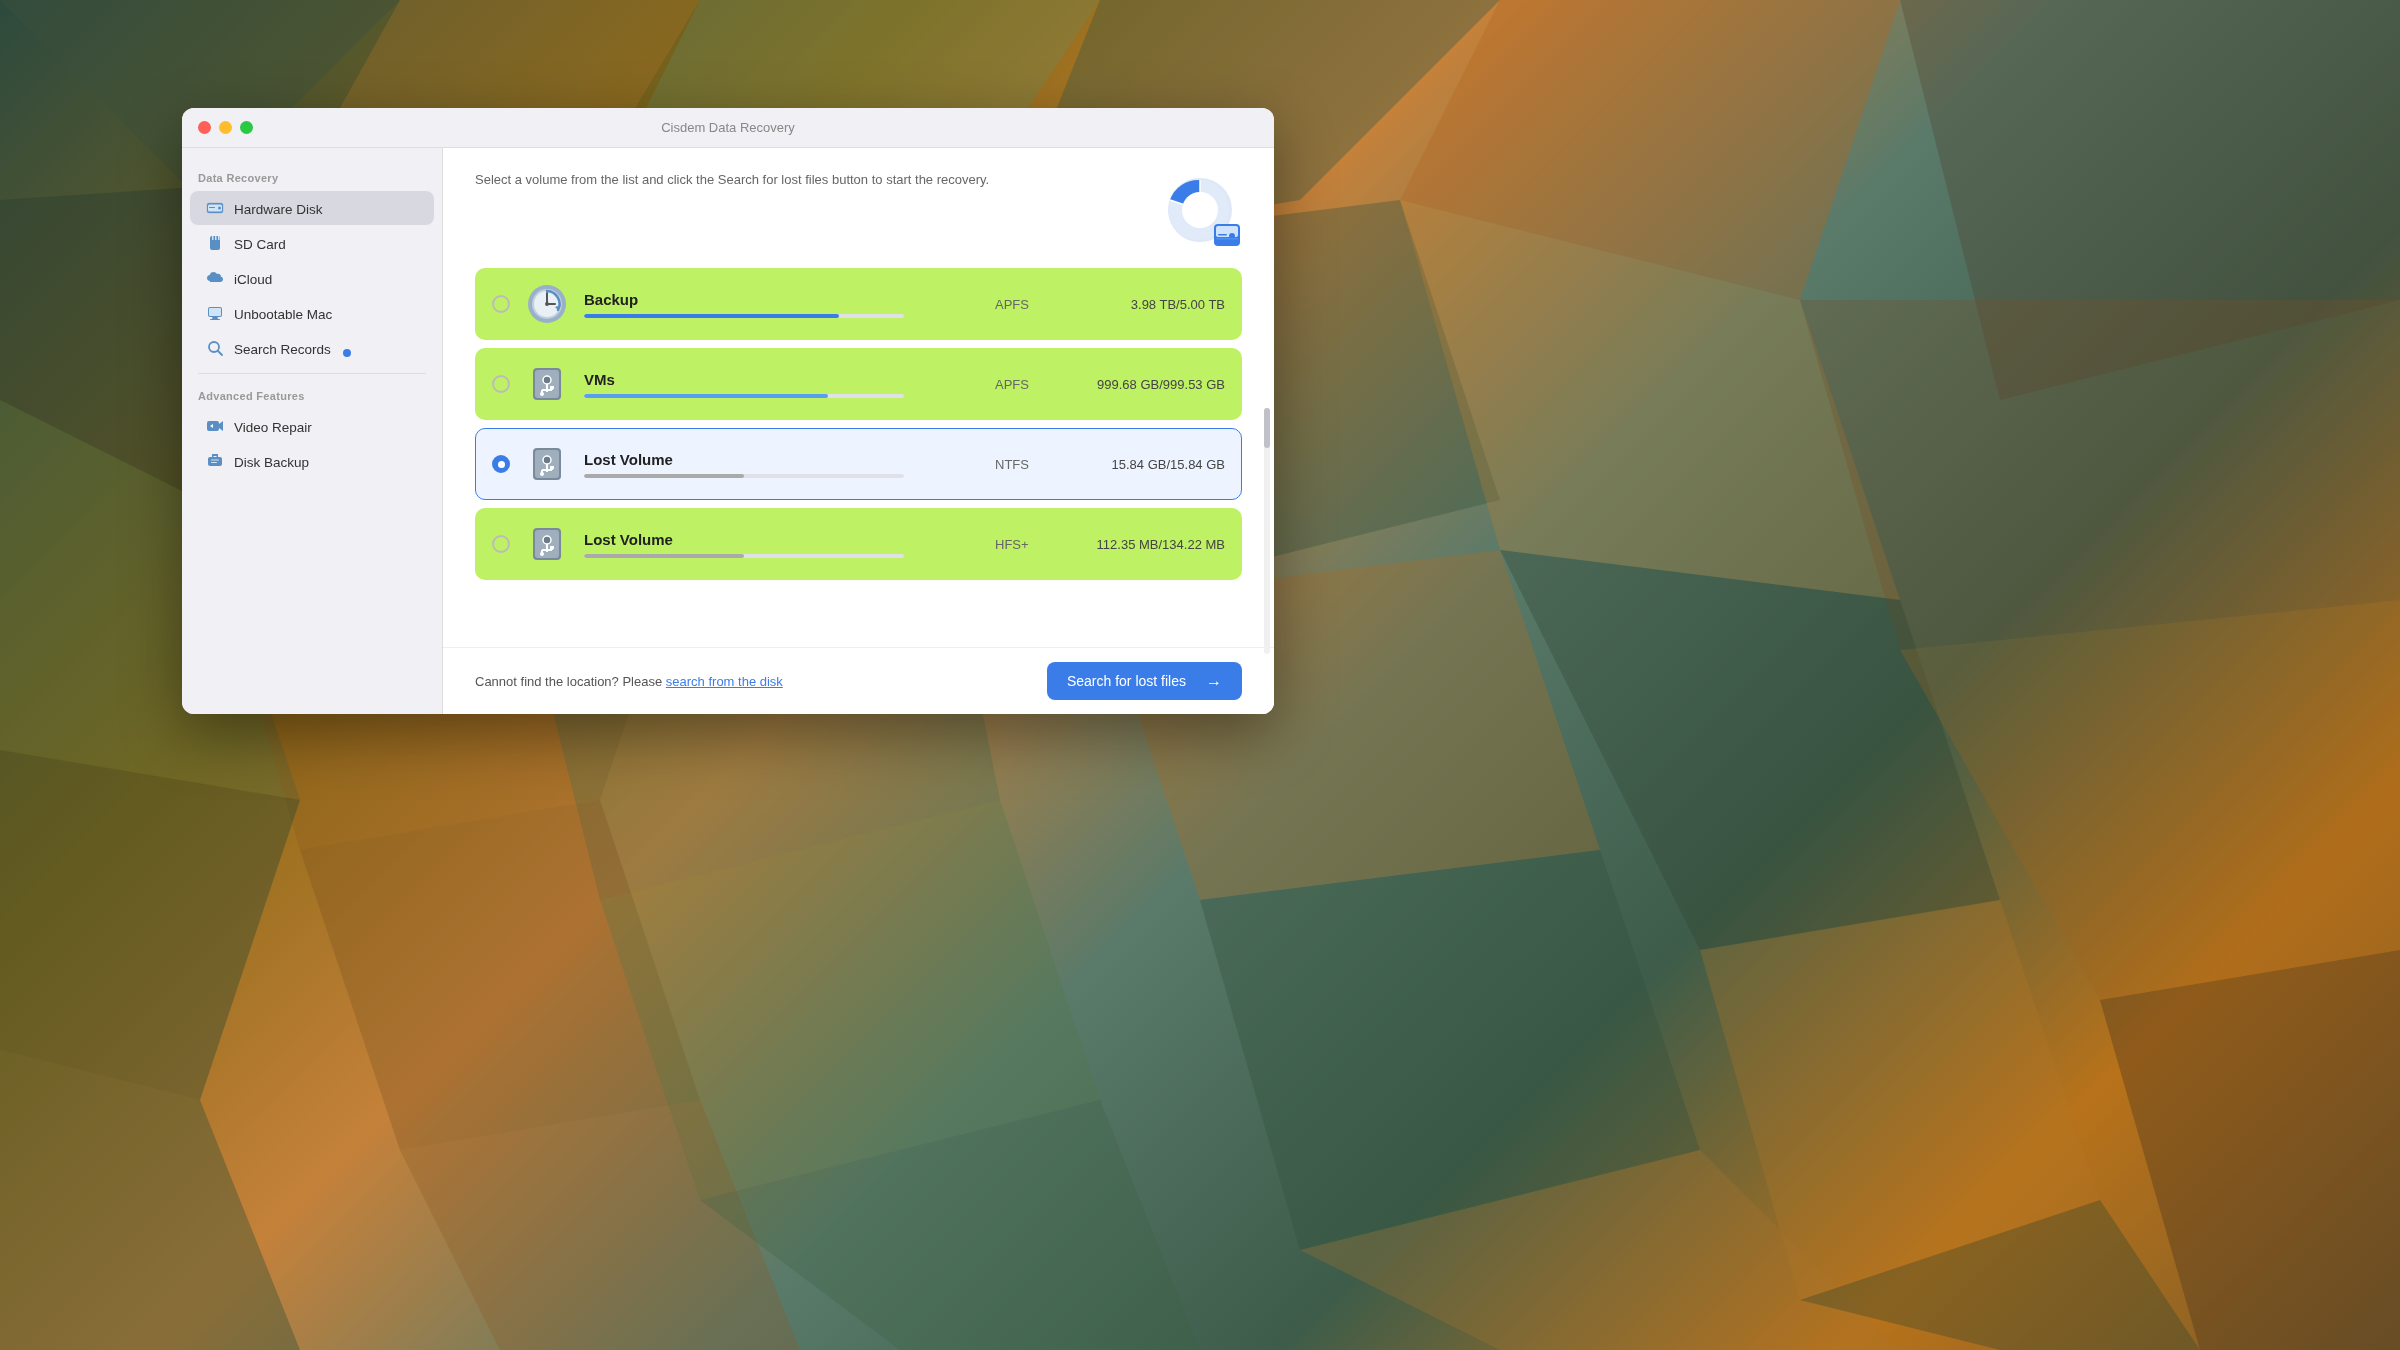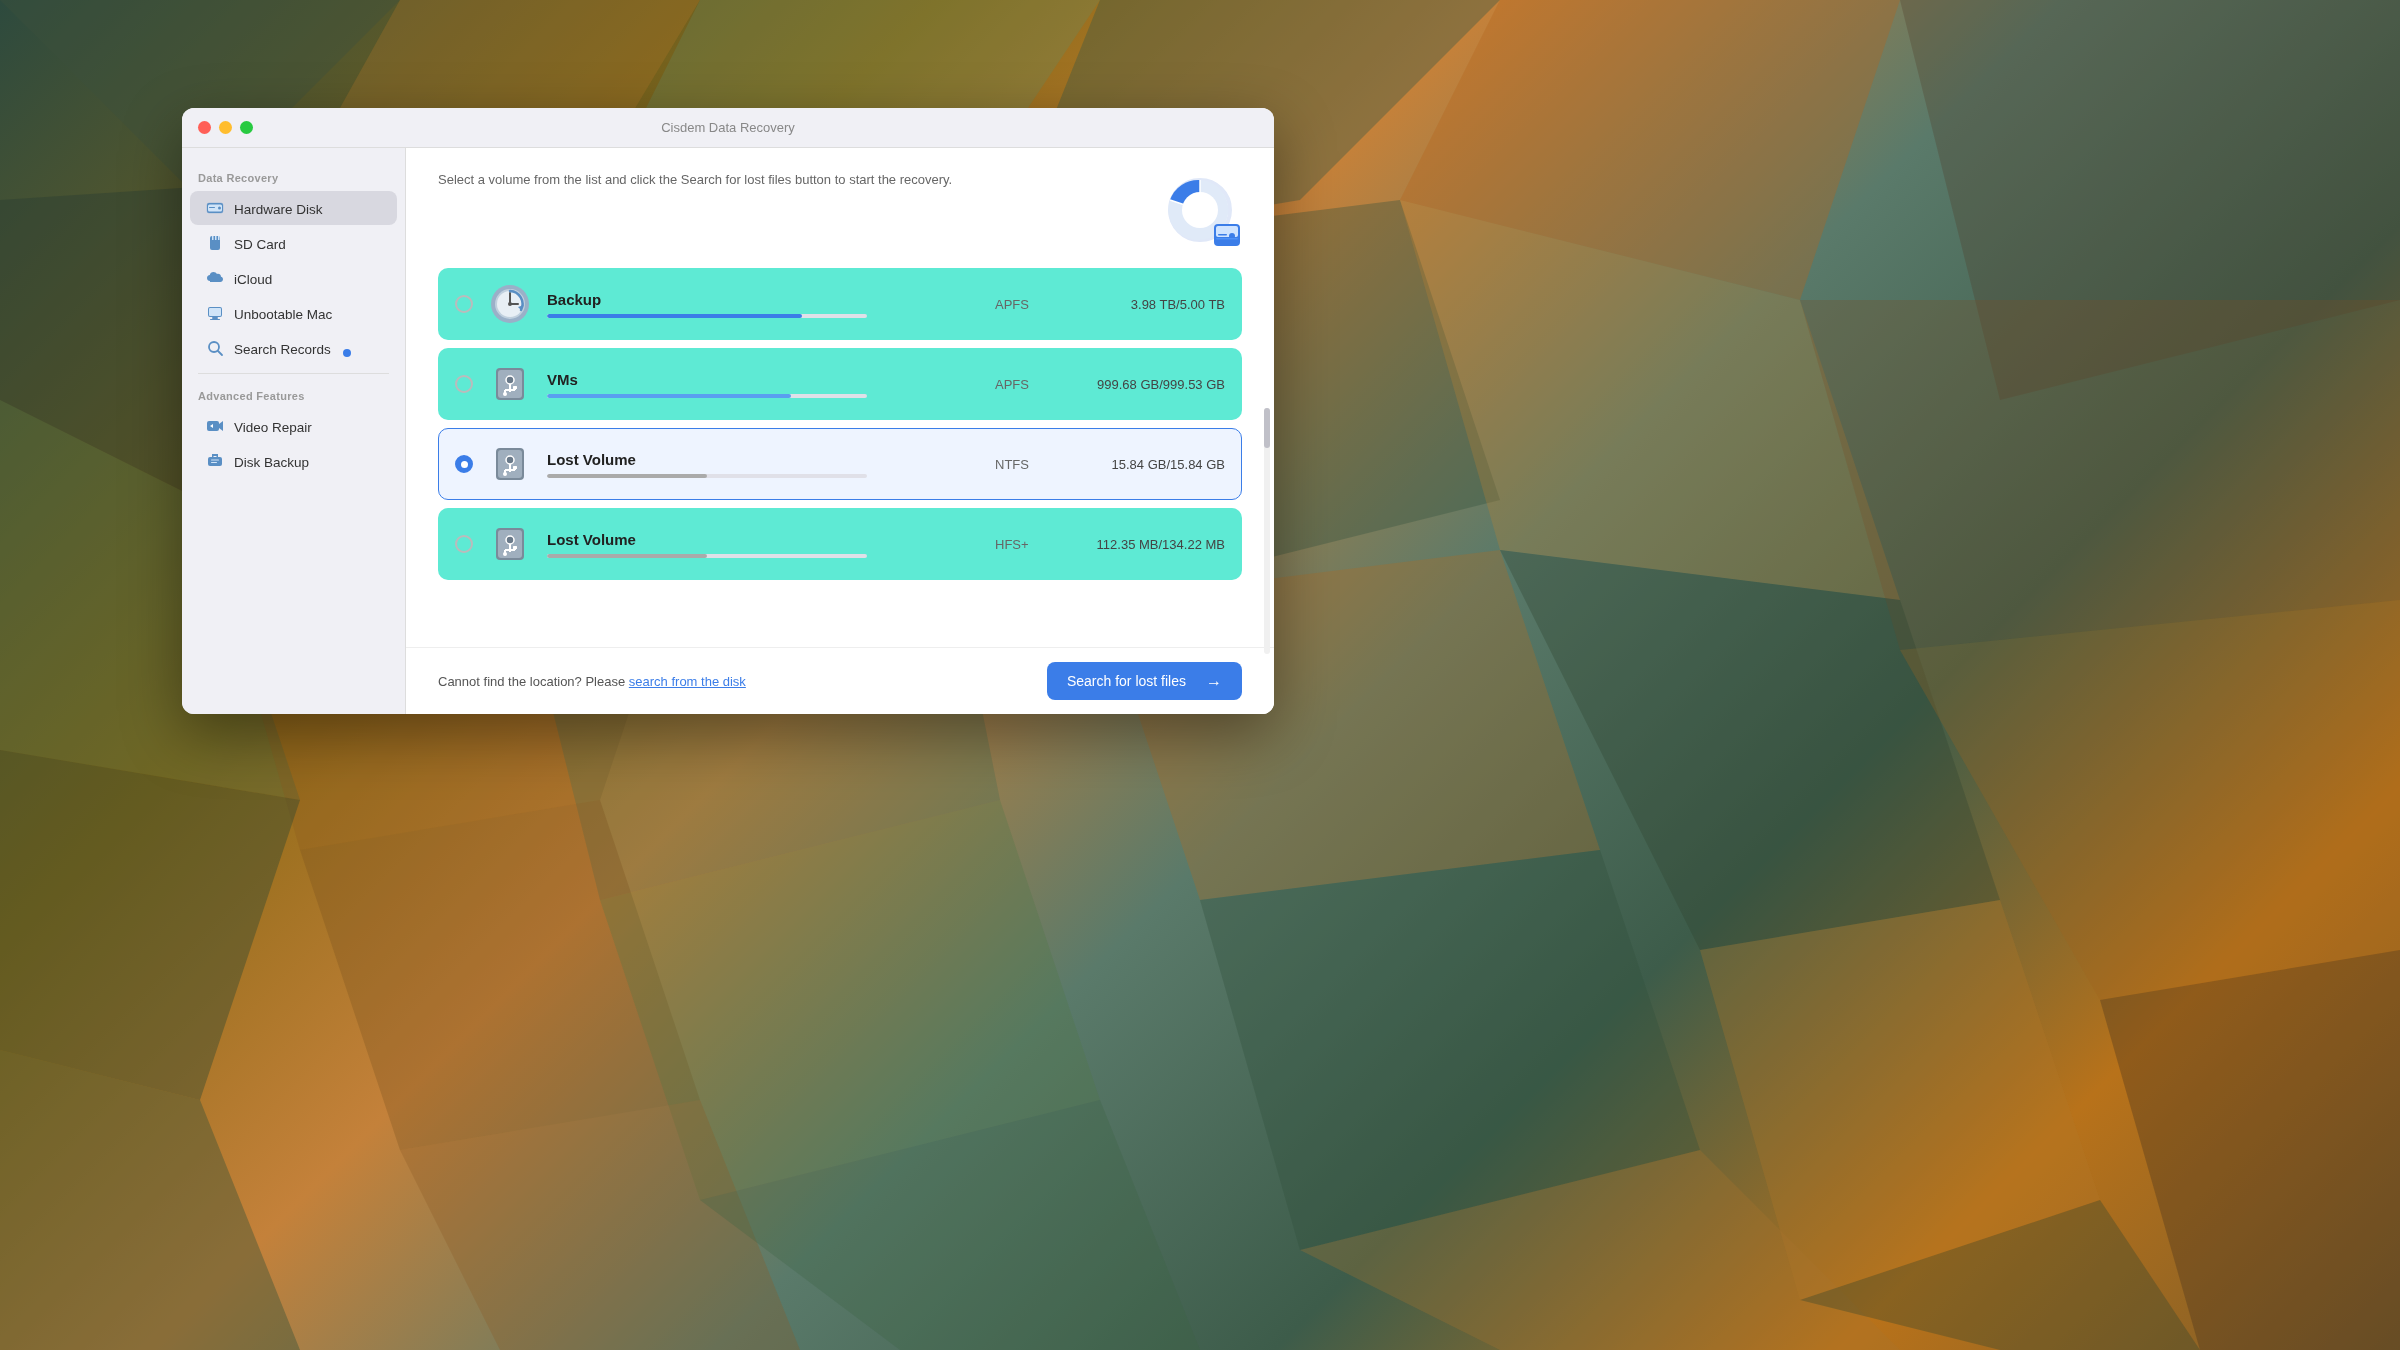--- a/index.html
+++ b/index.html
@@ -75,21 +75,21 @@
     }
 
     .window-body {
       display: flex;
       flex: 1;
       overflow: hidden;
     }
 
     
     .sidebar {
-      width: 224px;
+      width: 261px;
       background: #f0f0f5;
       border-right: 1px solid #ddd;
       padding: 16px 0;
       flex-shrink: 0;
       overflow-y: auto;
     }
 
     .sidebar-section-label {
       font-size: 11px;
       font-weight: 600;
@@ -200,21 +200,21 @@
 
     .volume-item {
       display: flex;
       align-items: center;
       gap: 16px;
       padding: 14px 16px;
       border-radius: 10px;
       margin-bottom: 8px;
       cursor: pointer;
       border: 1.5px solid transparent;
-      background: #5eead4;
+      background: #bef264;
     }
 
     .volume-item.selected {
       background: #eef4ff;
       border-color: #3b7de8;
     }
 
     .radio-btn {
       width: 18px;
       height: 18px;

